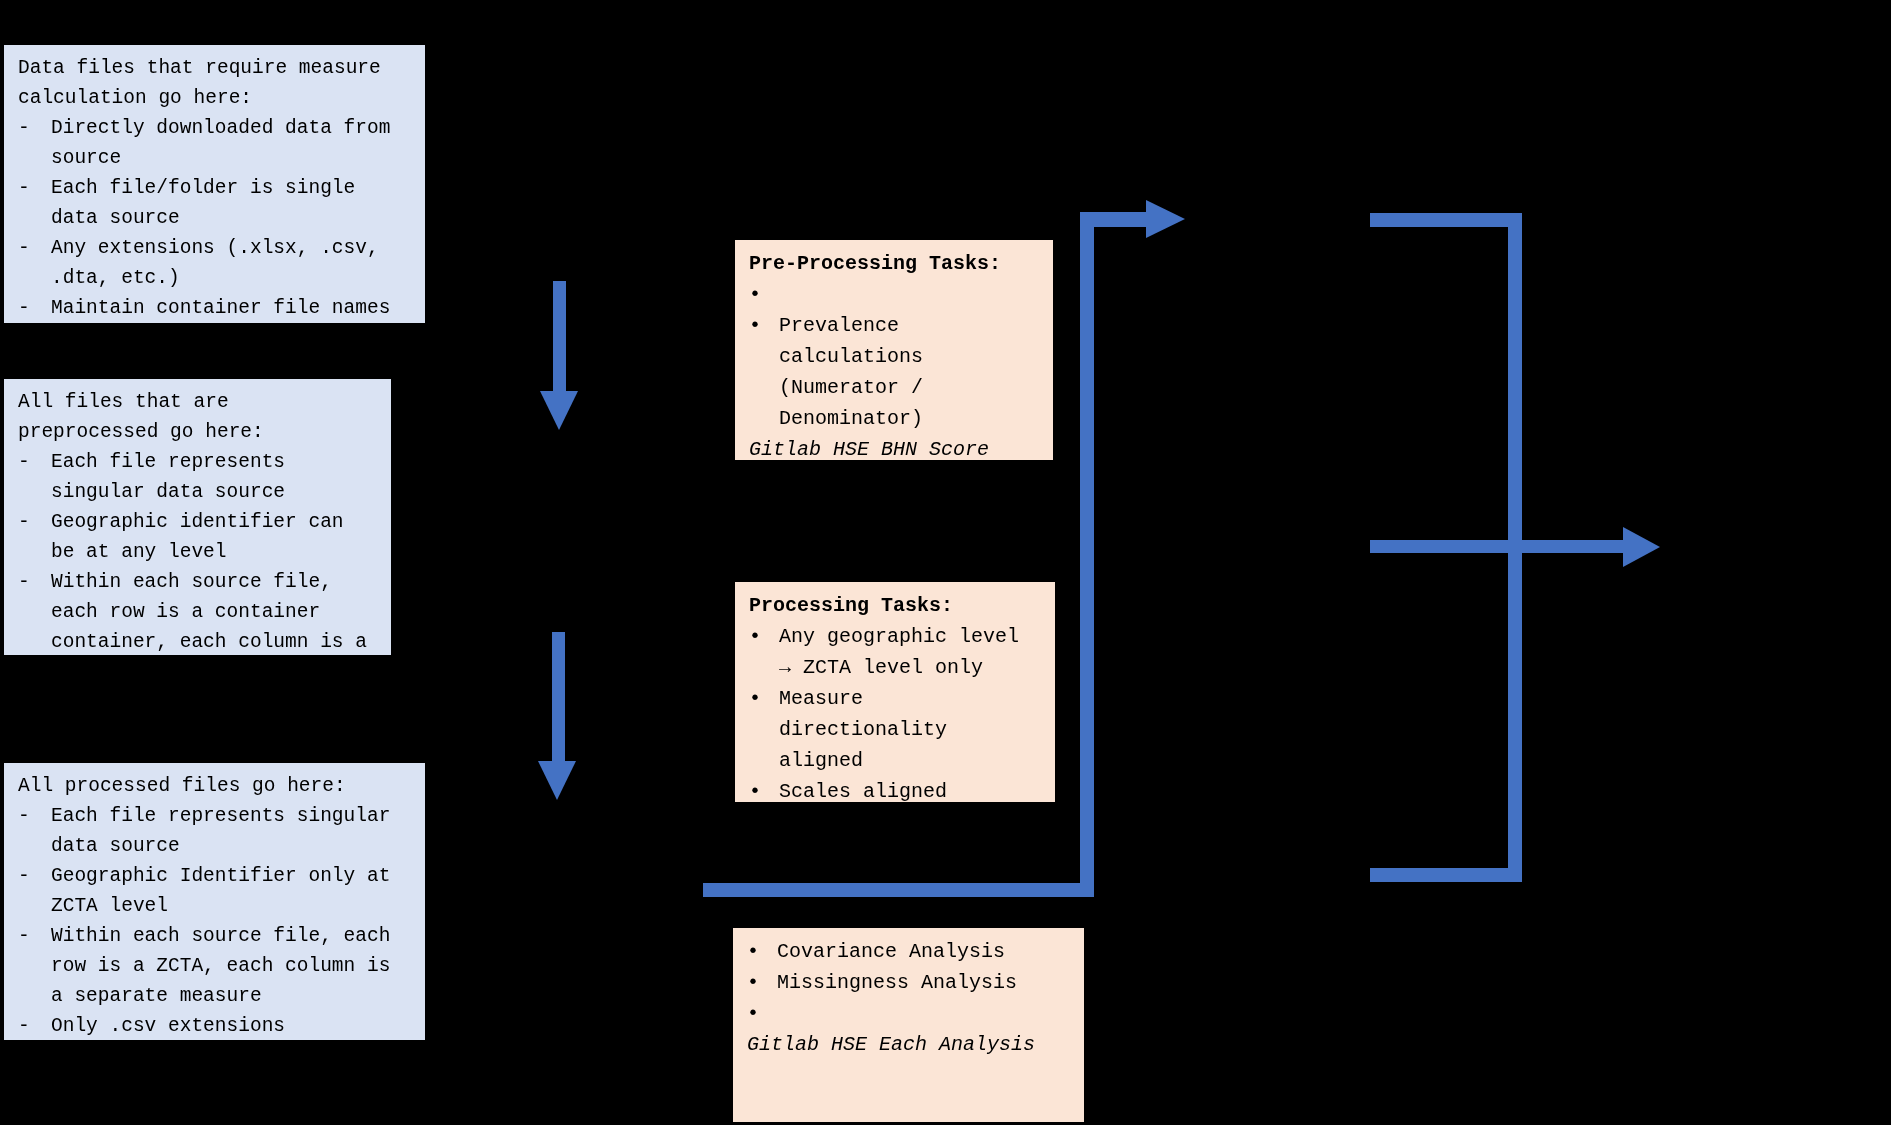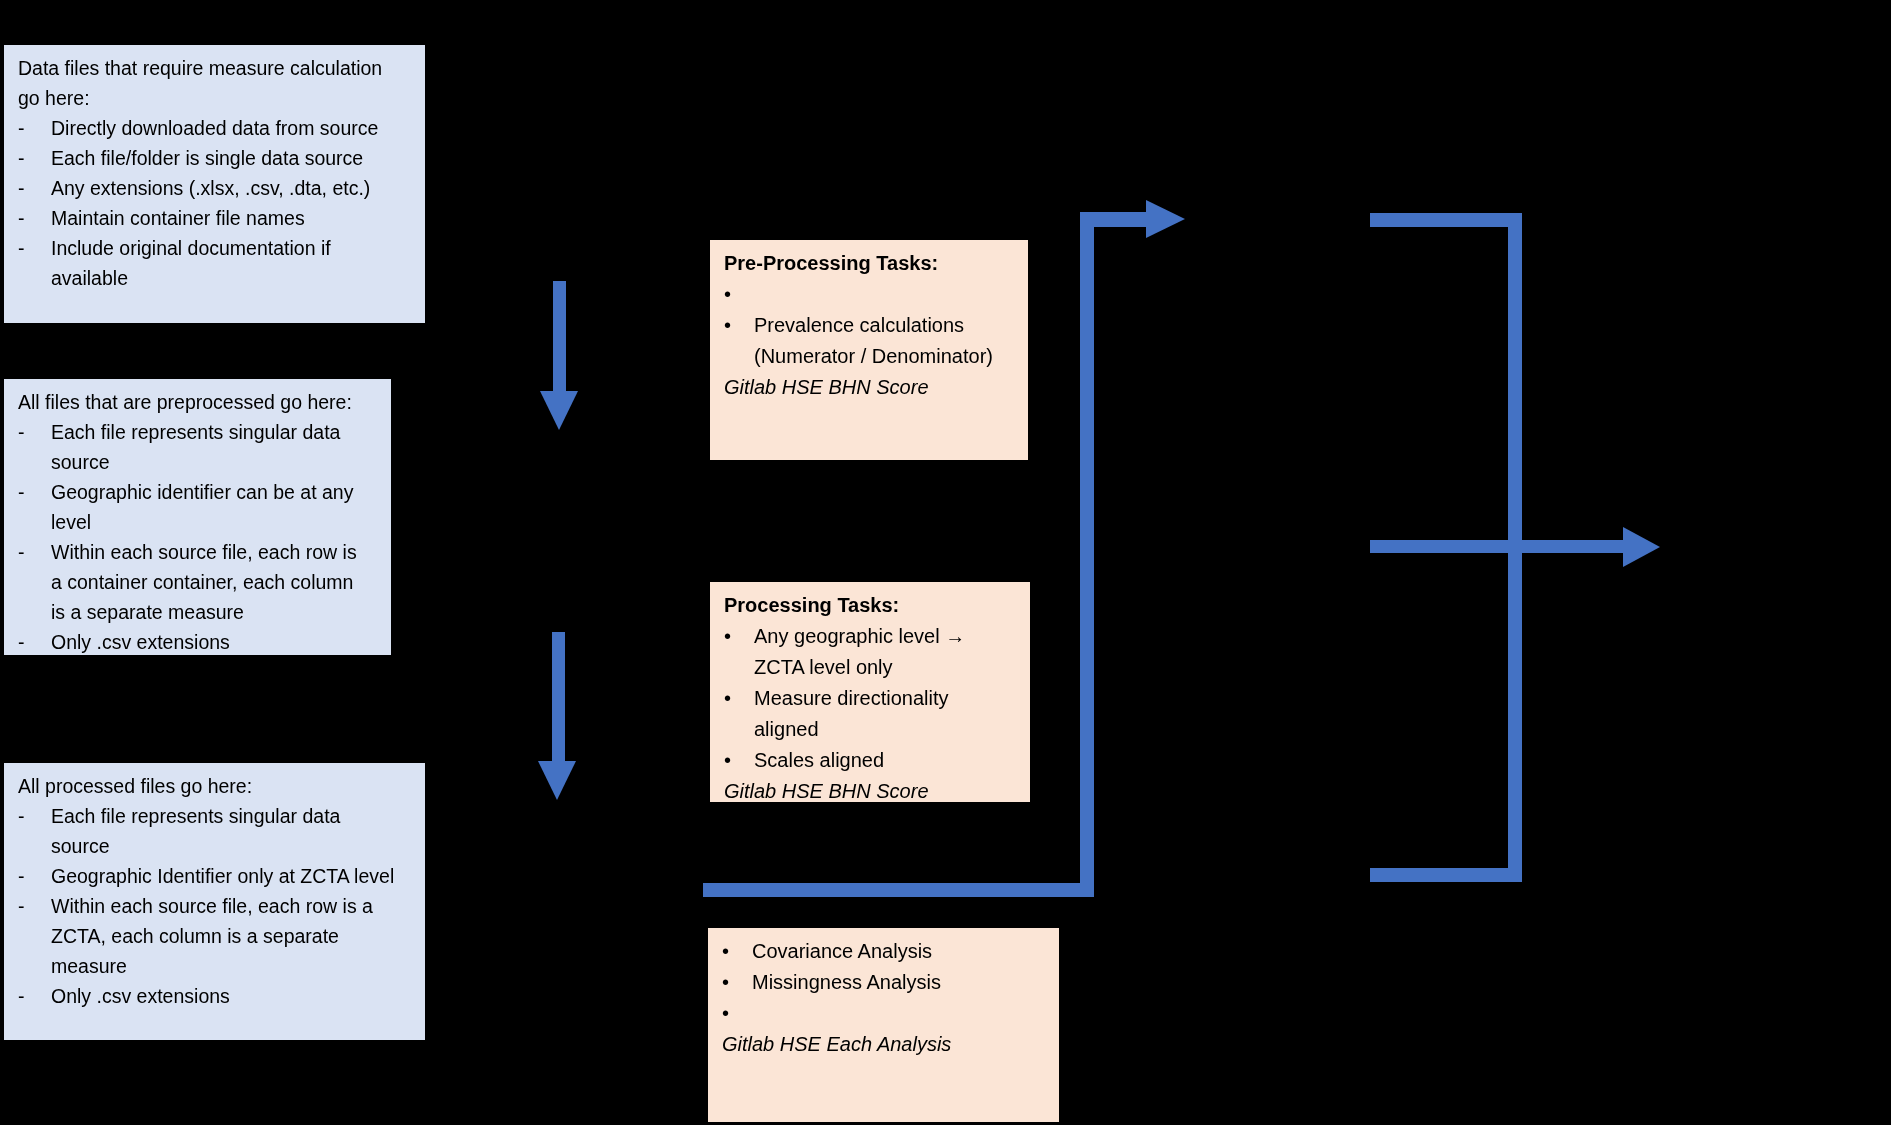--- a/index.html
+++ b/index.html
@@ -14,30 +14,32 @@
   body{font-family:"Liberation Sans","DejaVu Sans",sans-serif;}
   .canvas{
     position:relative;
     width:1891px;height:1125px;
     background:var(--background);
     overflow:hidden;
   }
   .box{
     position:absolute;
     color:var(--text);
+    font-family:Liberation Mono, monospace;
   }
   .box.blue{
     background:var(--blue-box-bg);
     font-size:19.5px;line-height:30px;
     padding:8px 22px 6px 14px;
   }
   .box.orange{
     background:var(--orange-box-bg);
     font-size:20px;line-height:31px;
     padding:8px 24px 6px 14px;
+    margin-left:25px;
   }
   .box.orange.wide-pad{padding-right:40px;}
   .box .title{font-weight:bold;}
   .box .footer{font-style:italic;}
   .brow{display:flex;align-items:flex-start;}
   .blue .marker{flex:0 0 33px;}
   .orange .marker{flex:0 0 30px;}
   .btext{flex:1 1 auto;}
   .arrow-svg{position:absolute;display:block;}
   .arrow-svg .shape{fill:var(--arrow-blue);}

